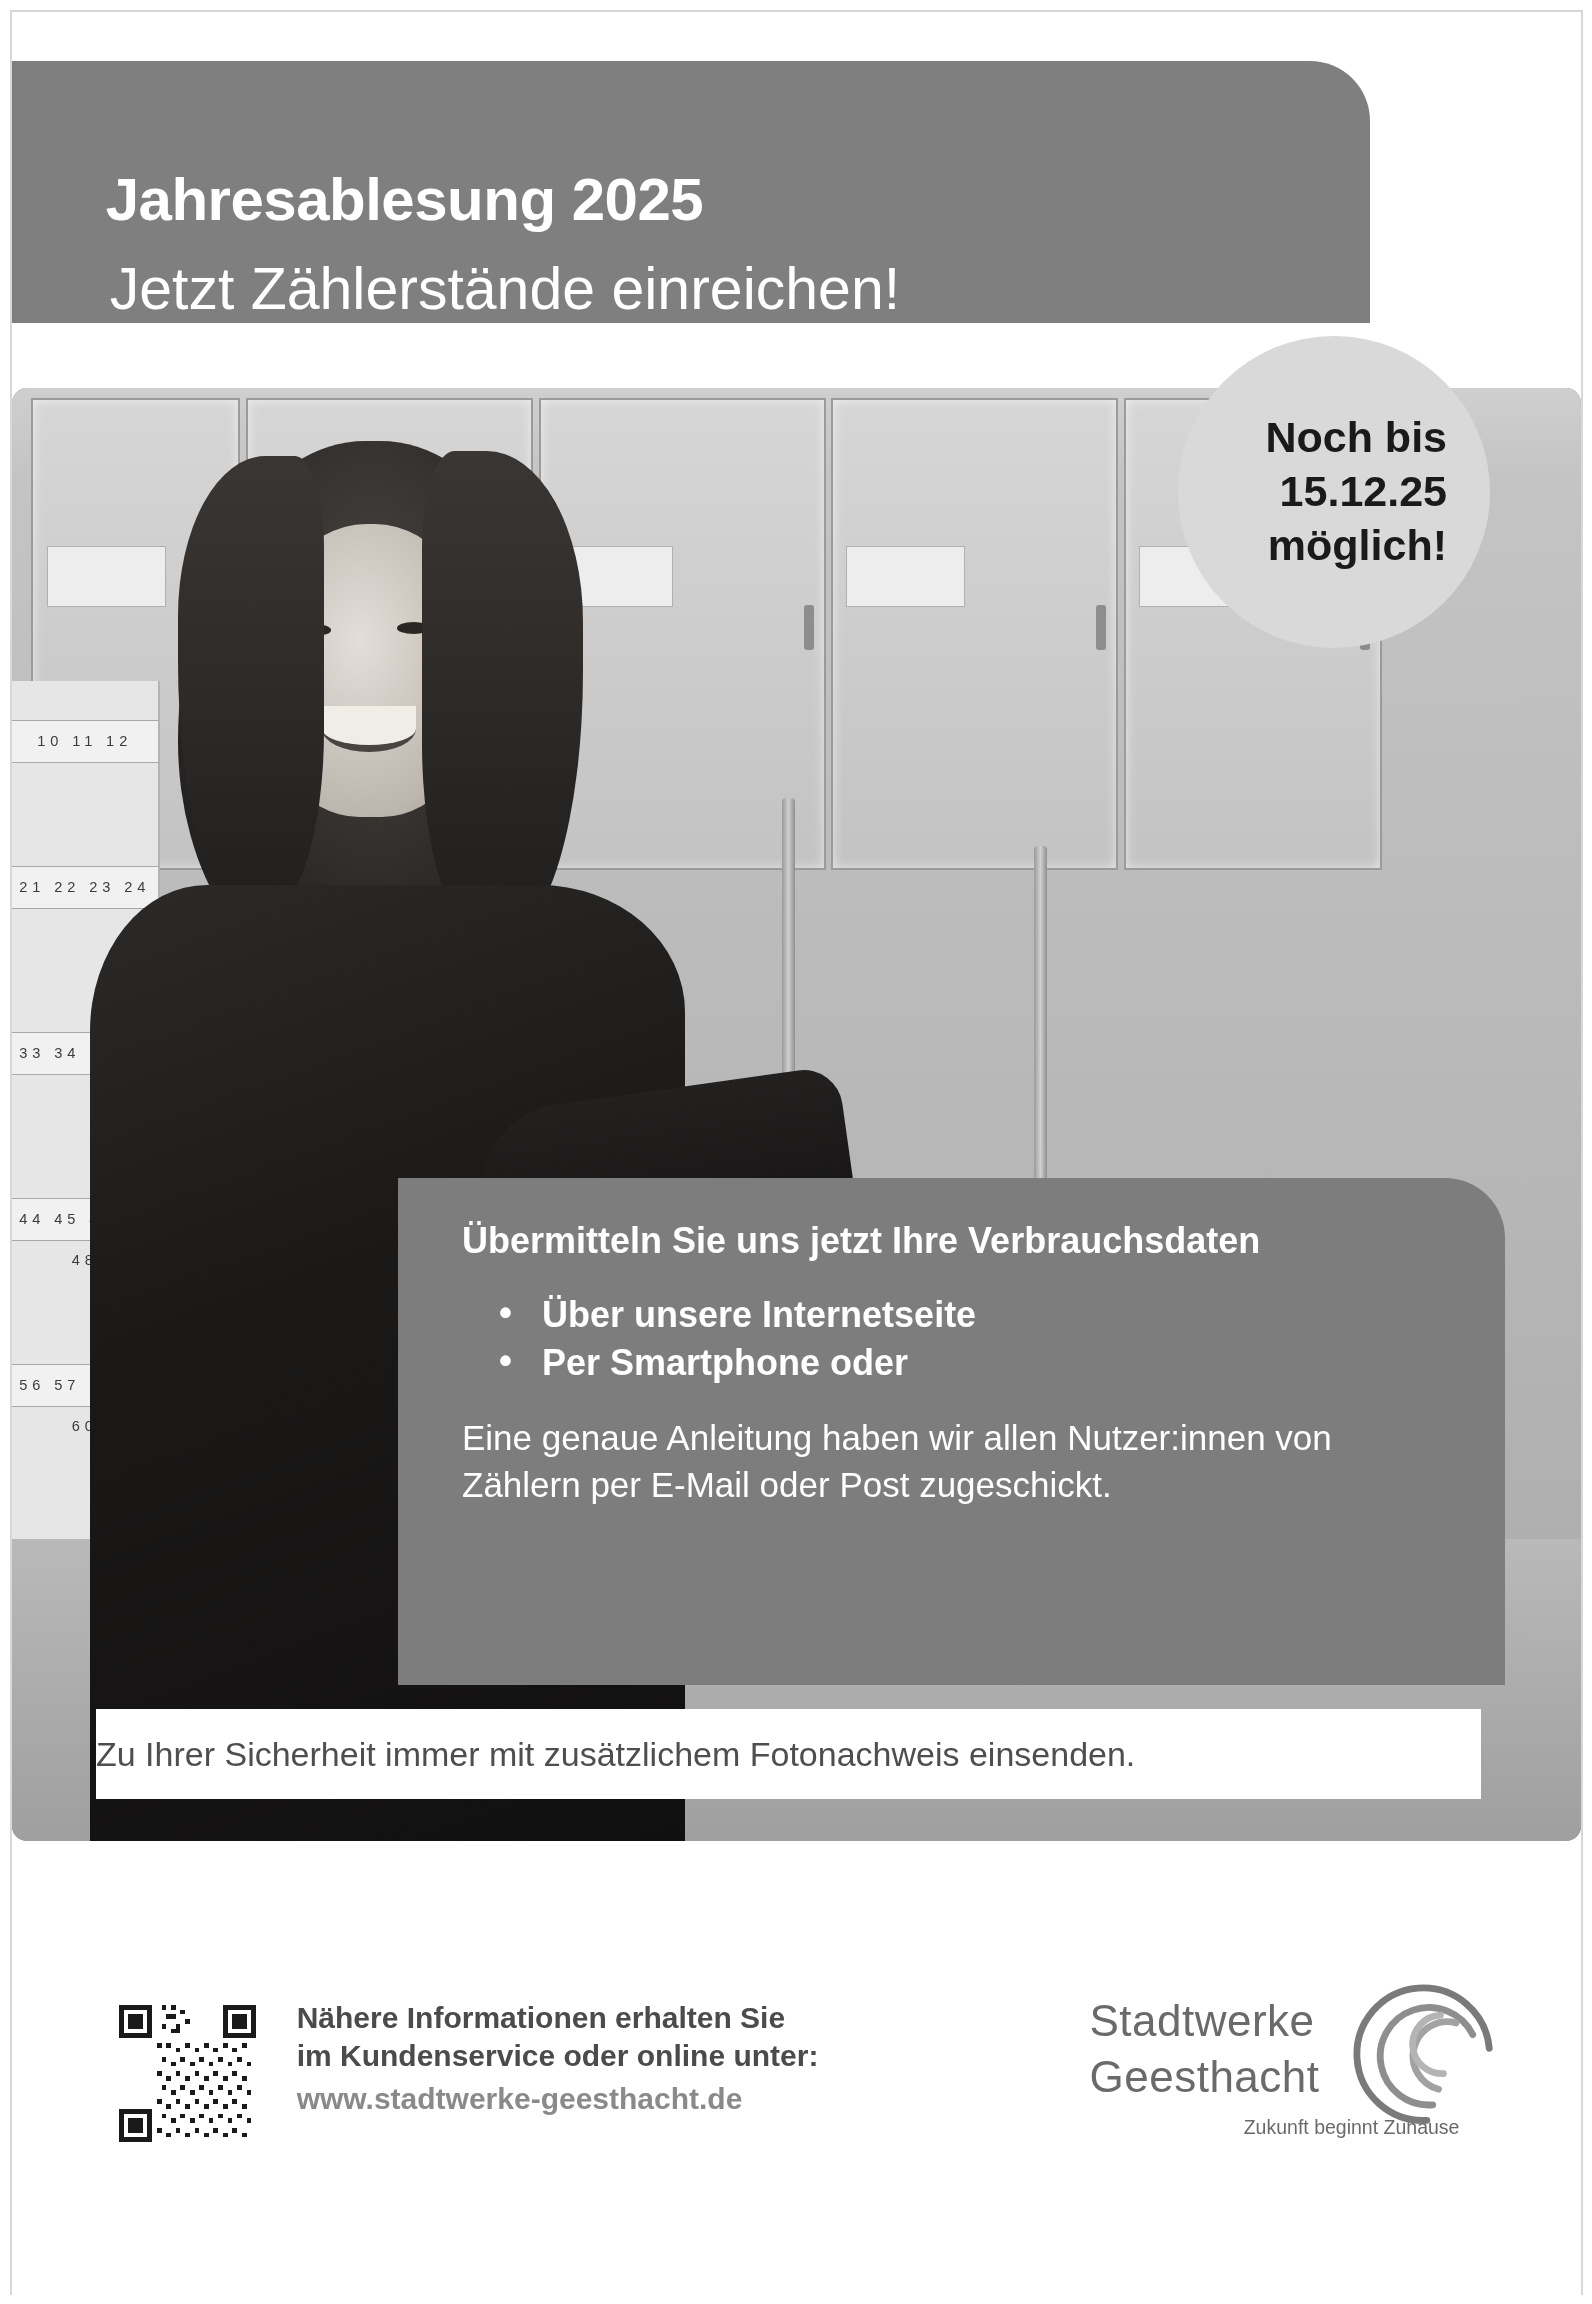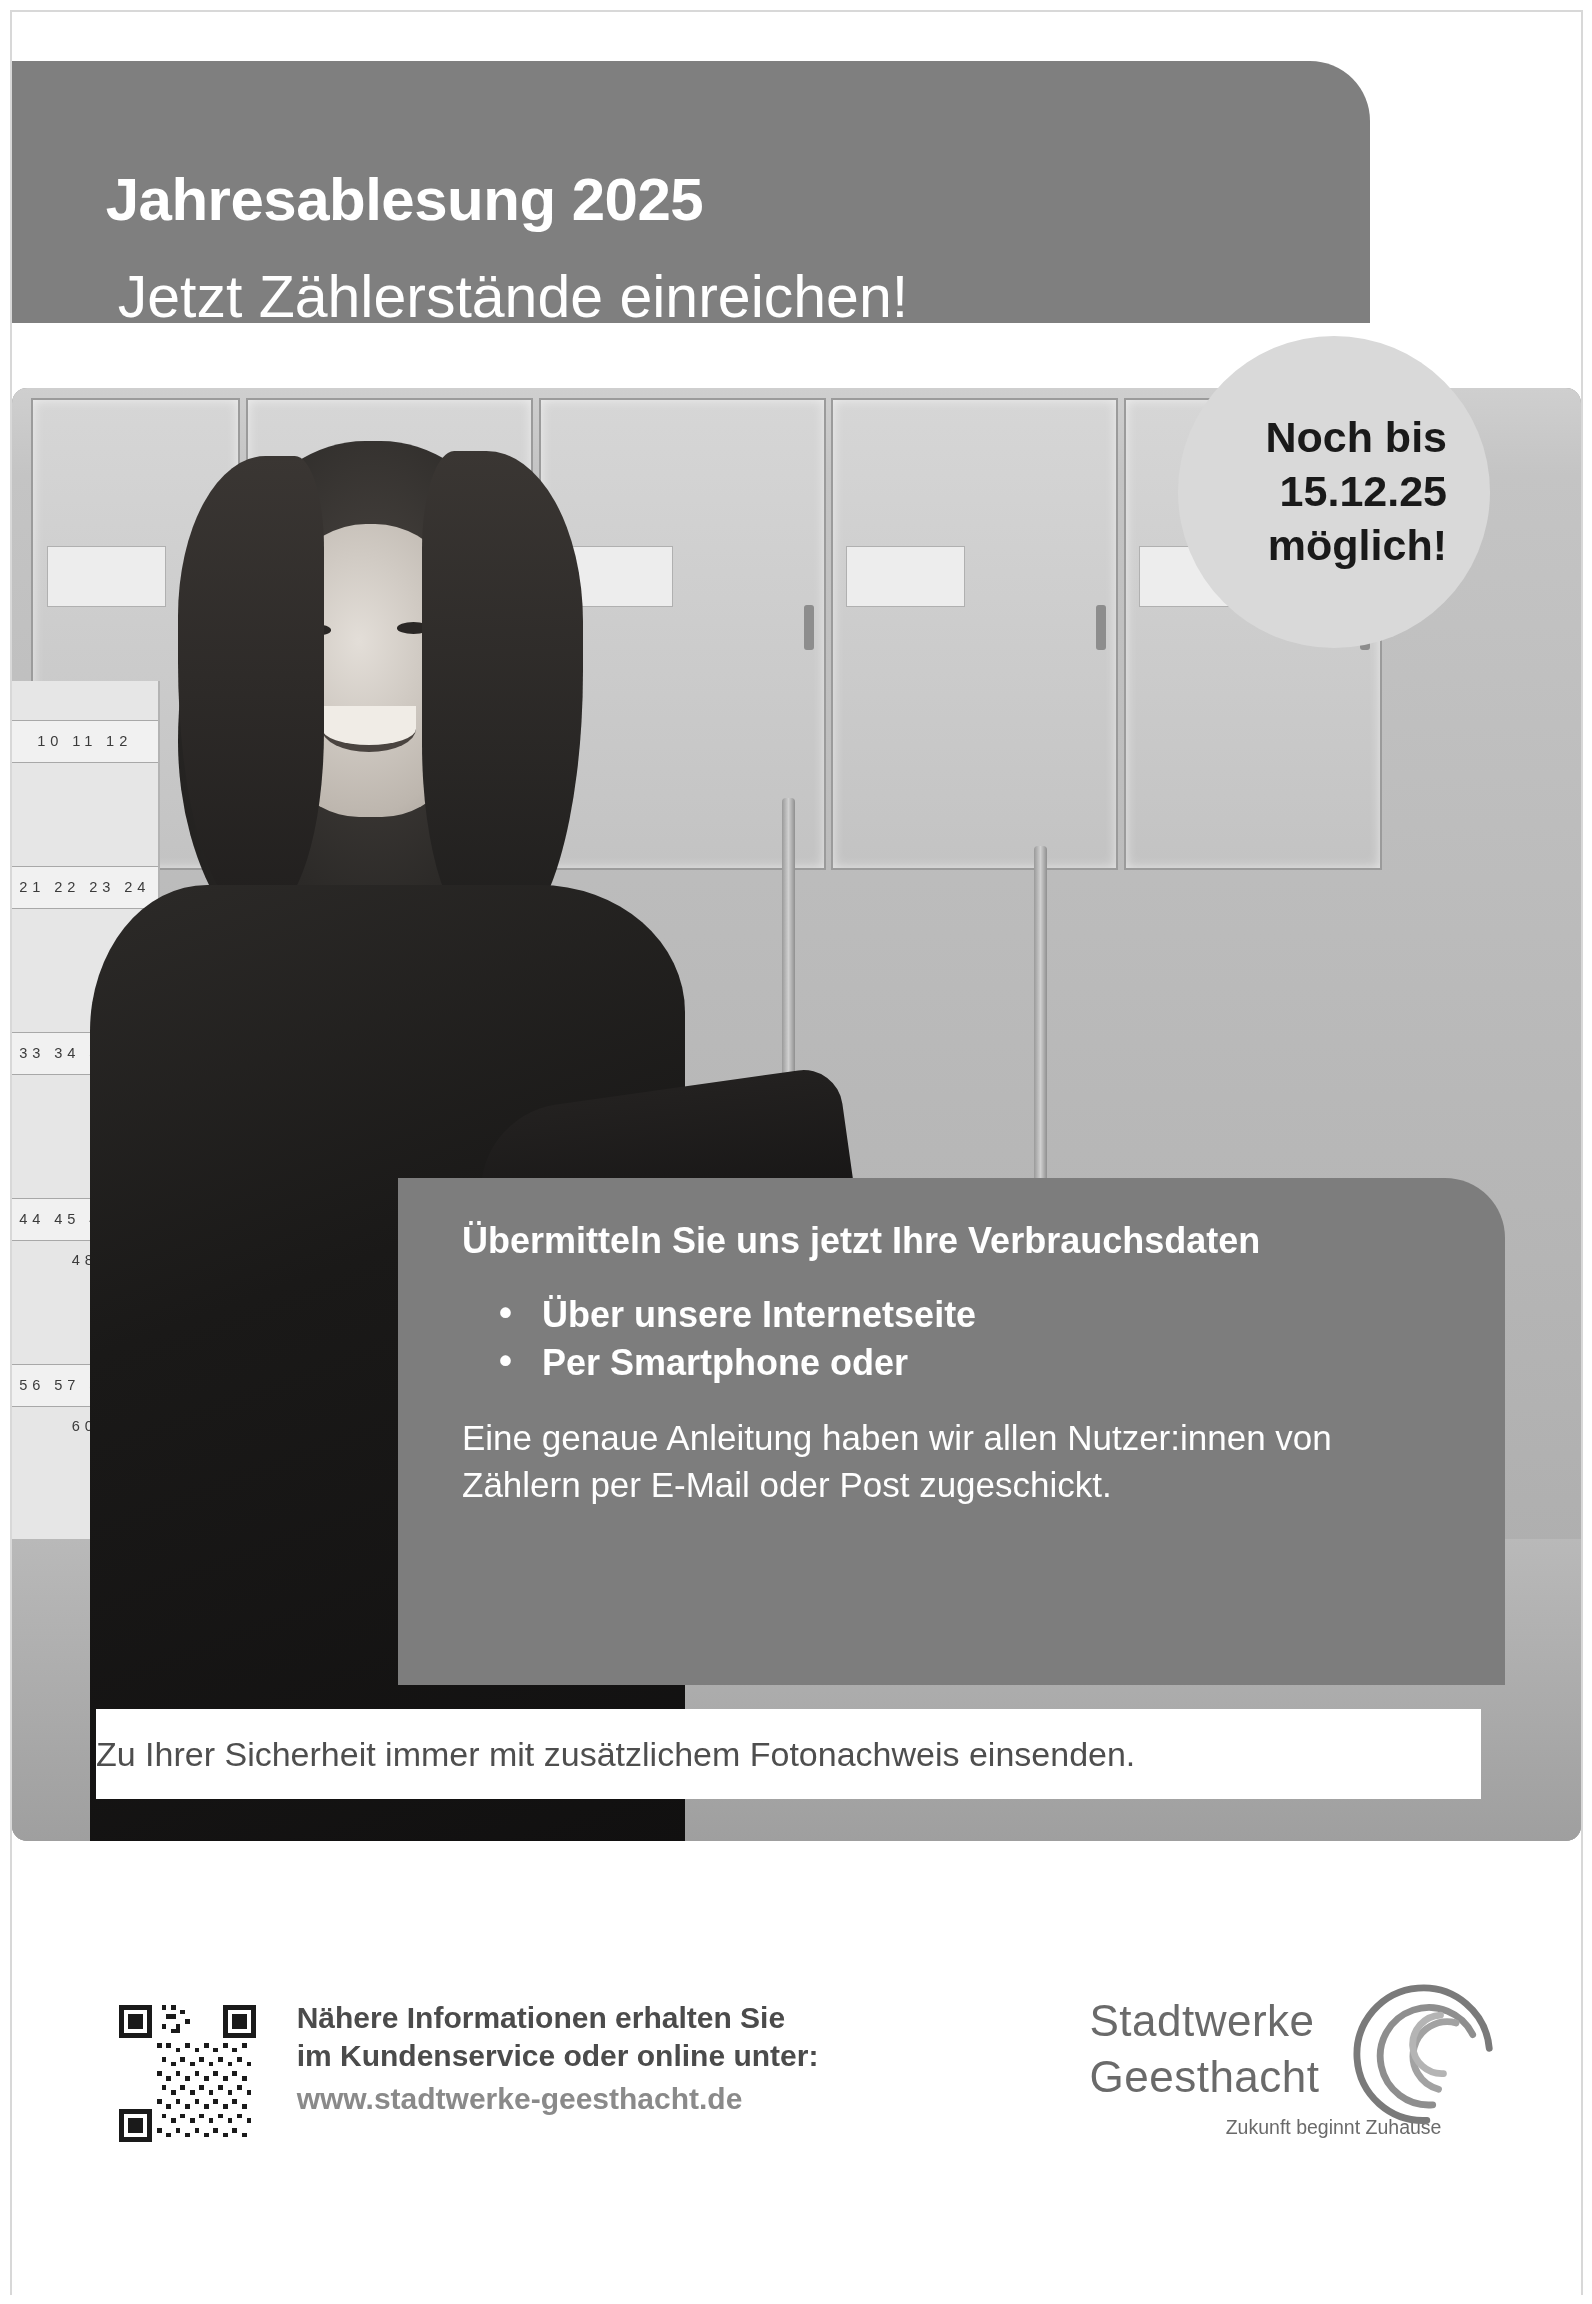--- a/index.html
+++ b/index.html
@@ -232,21 +232,21 @@
     font-size: 60px;
     font-weight: bold;
     letter-spacing: -0.5px;
     line-height: 1.07;
     white-space: nowrap;
   }
   .header-banner h2 {
     position: absolute;
     left: 94px;
     top: 193px;
-    margin: 12px;
+    margin: 4px;
     font-size: 59px;
     font-weight: normal;
     line-height: 1.07;
     white-space: nowrap;
   }
 
   
   .badge {
     position: absolute;
     left: 1178px;
@@ -386,21 +386,21 @@
   }
   .logo .lname2 {
     position: absolute;
     left: 9.8px; top: 74px;
     font-size: 44px;
     color: #6a6a6a;
     letter-spacing: 0.5px;
   }
   .logo .claim {
     position: absolute;
-    left: 146px; top: 138px;
+    left: 164px; top: 138px;
     font-size: 19.5px;
     color: #6a6a6a;
   }
   .logo .arcs {
     position: absolute;
     right: 0;
     top: 0;
   }
 </style>
 </head>

